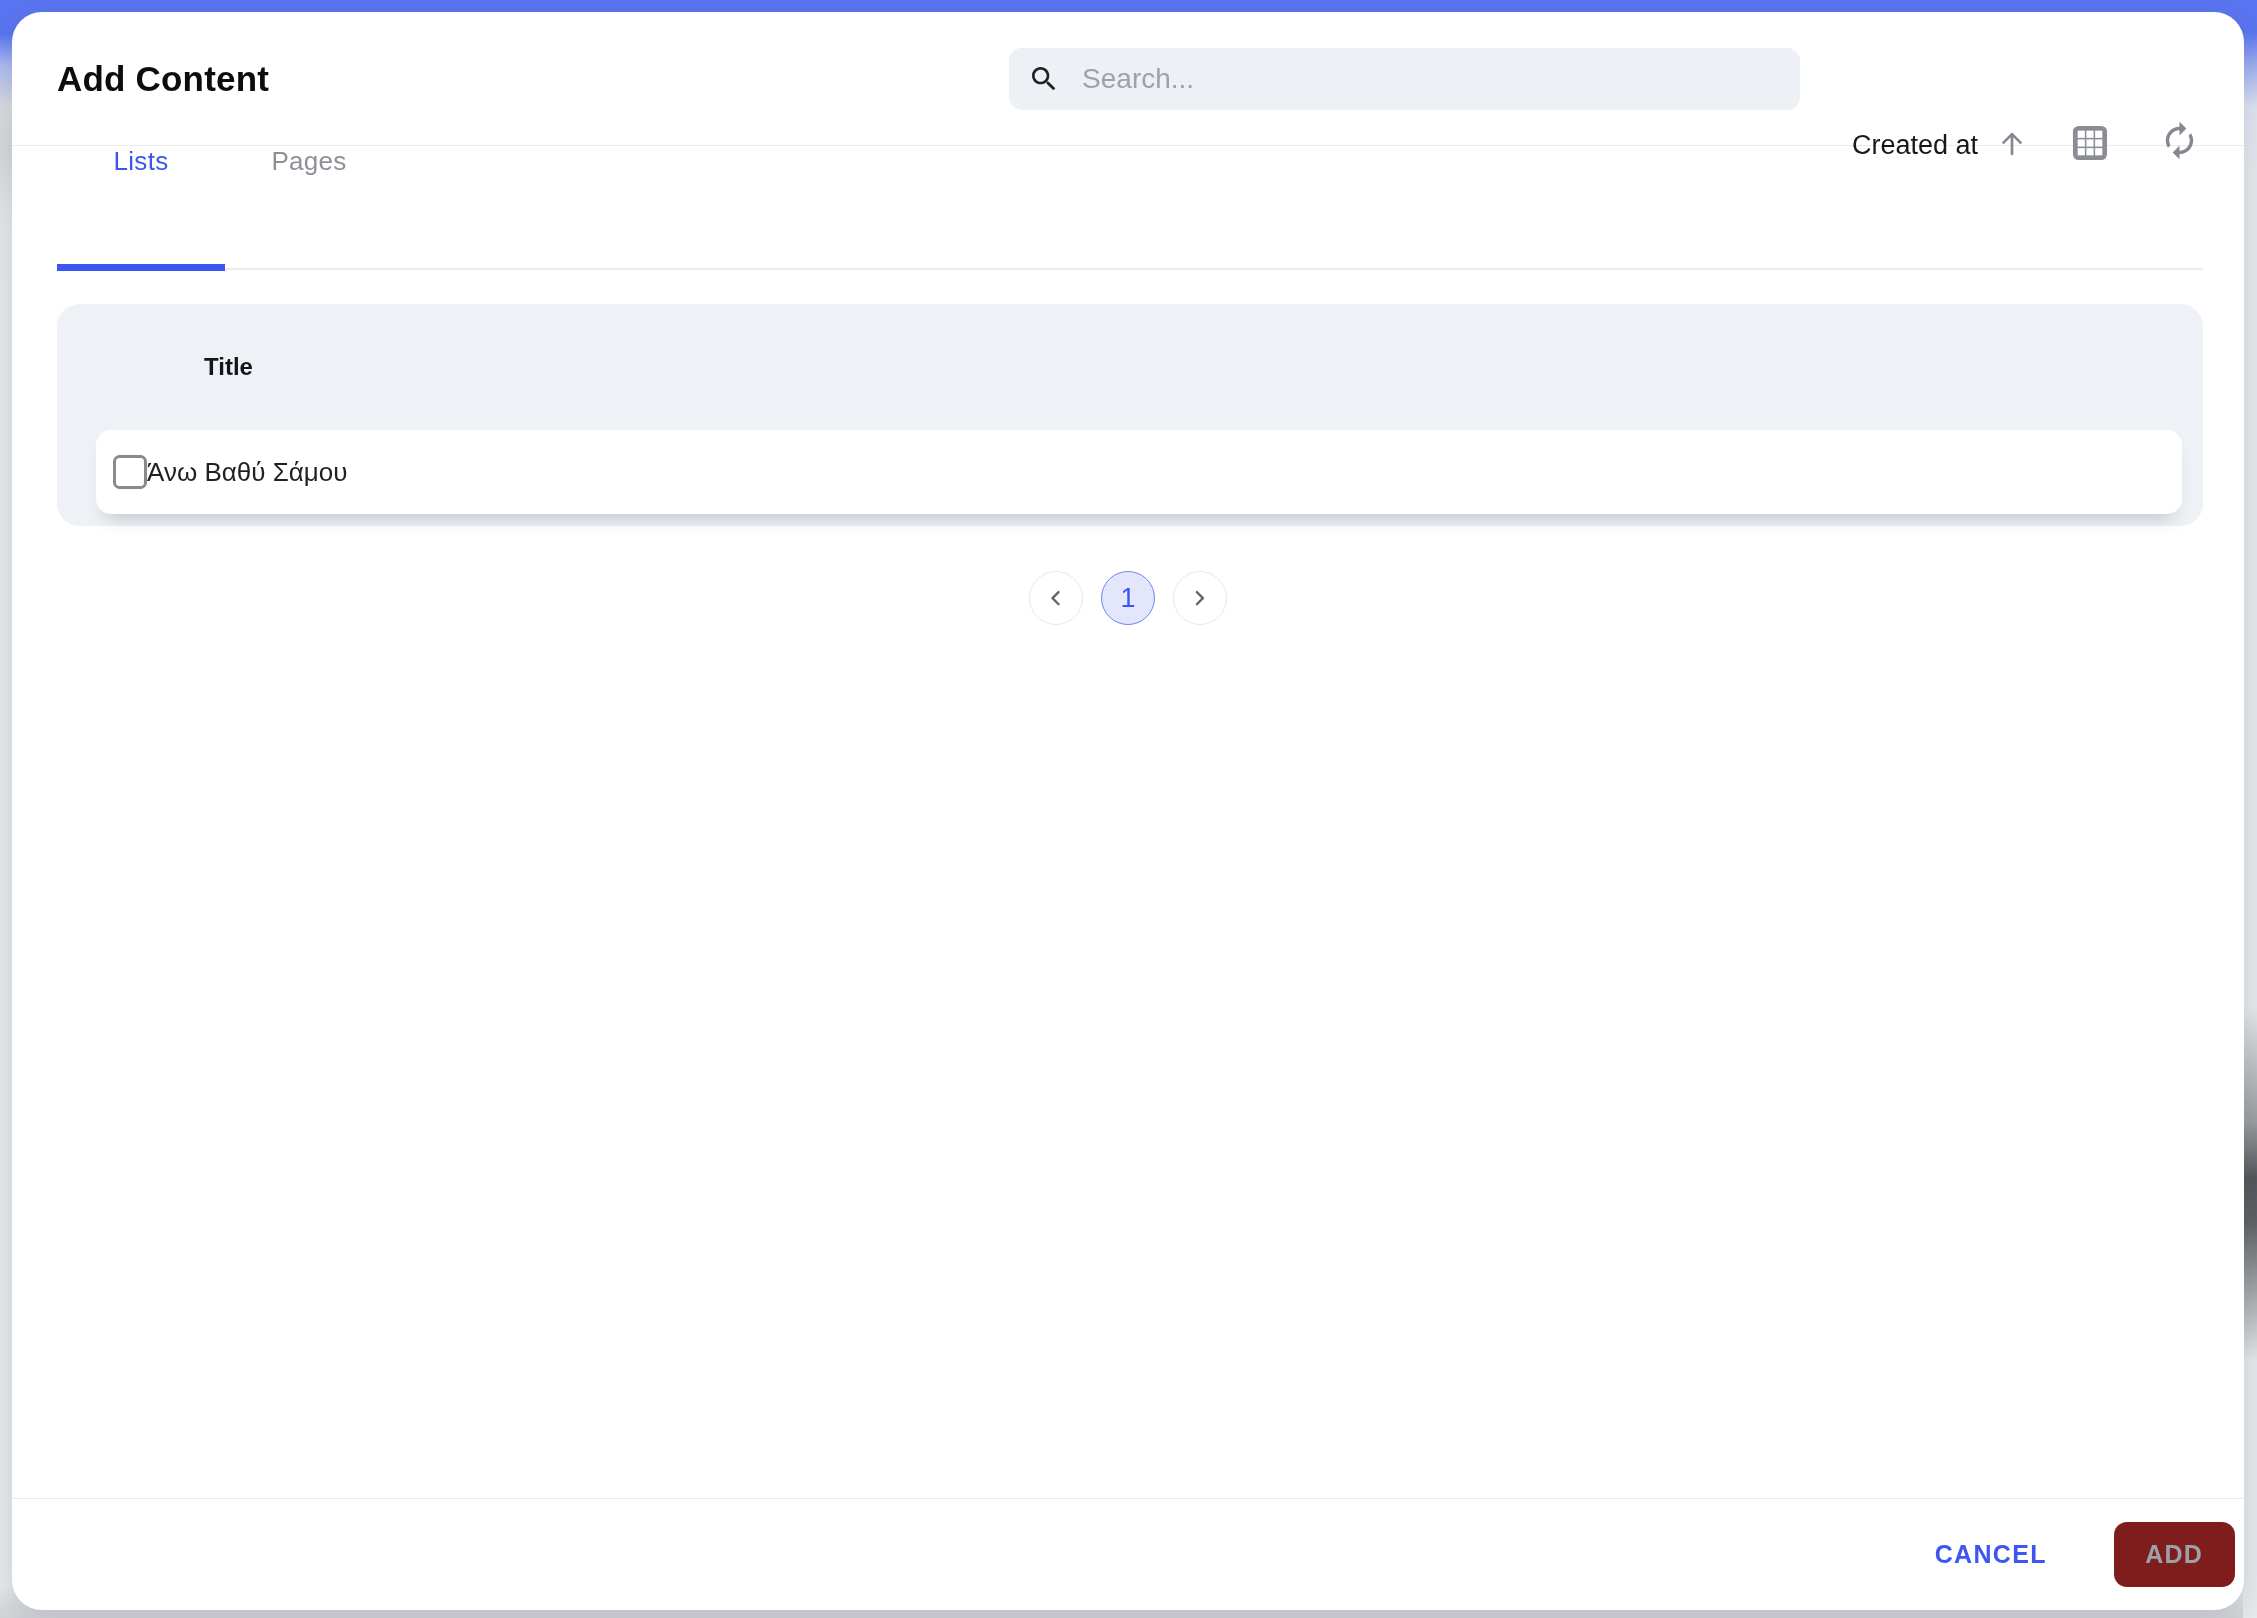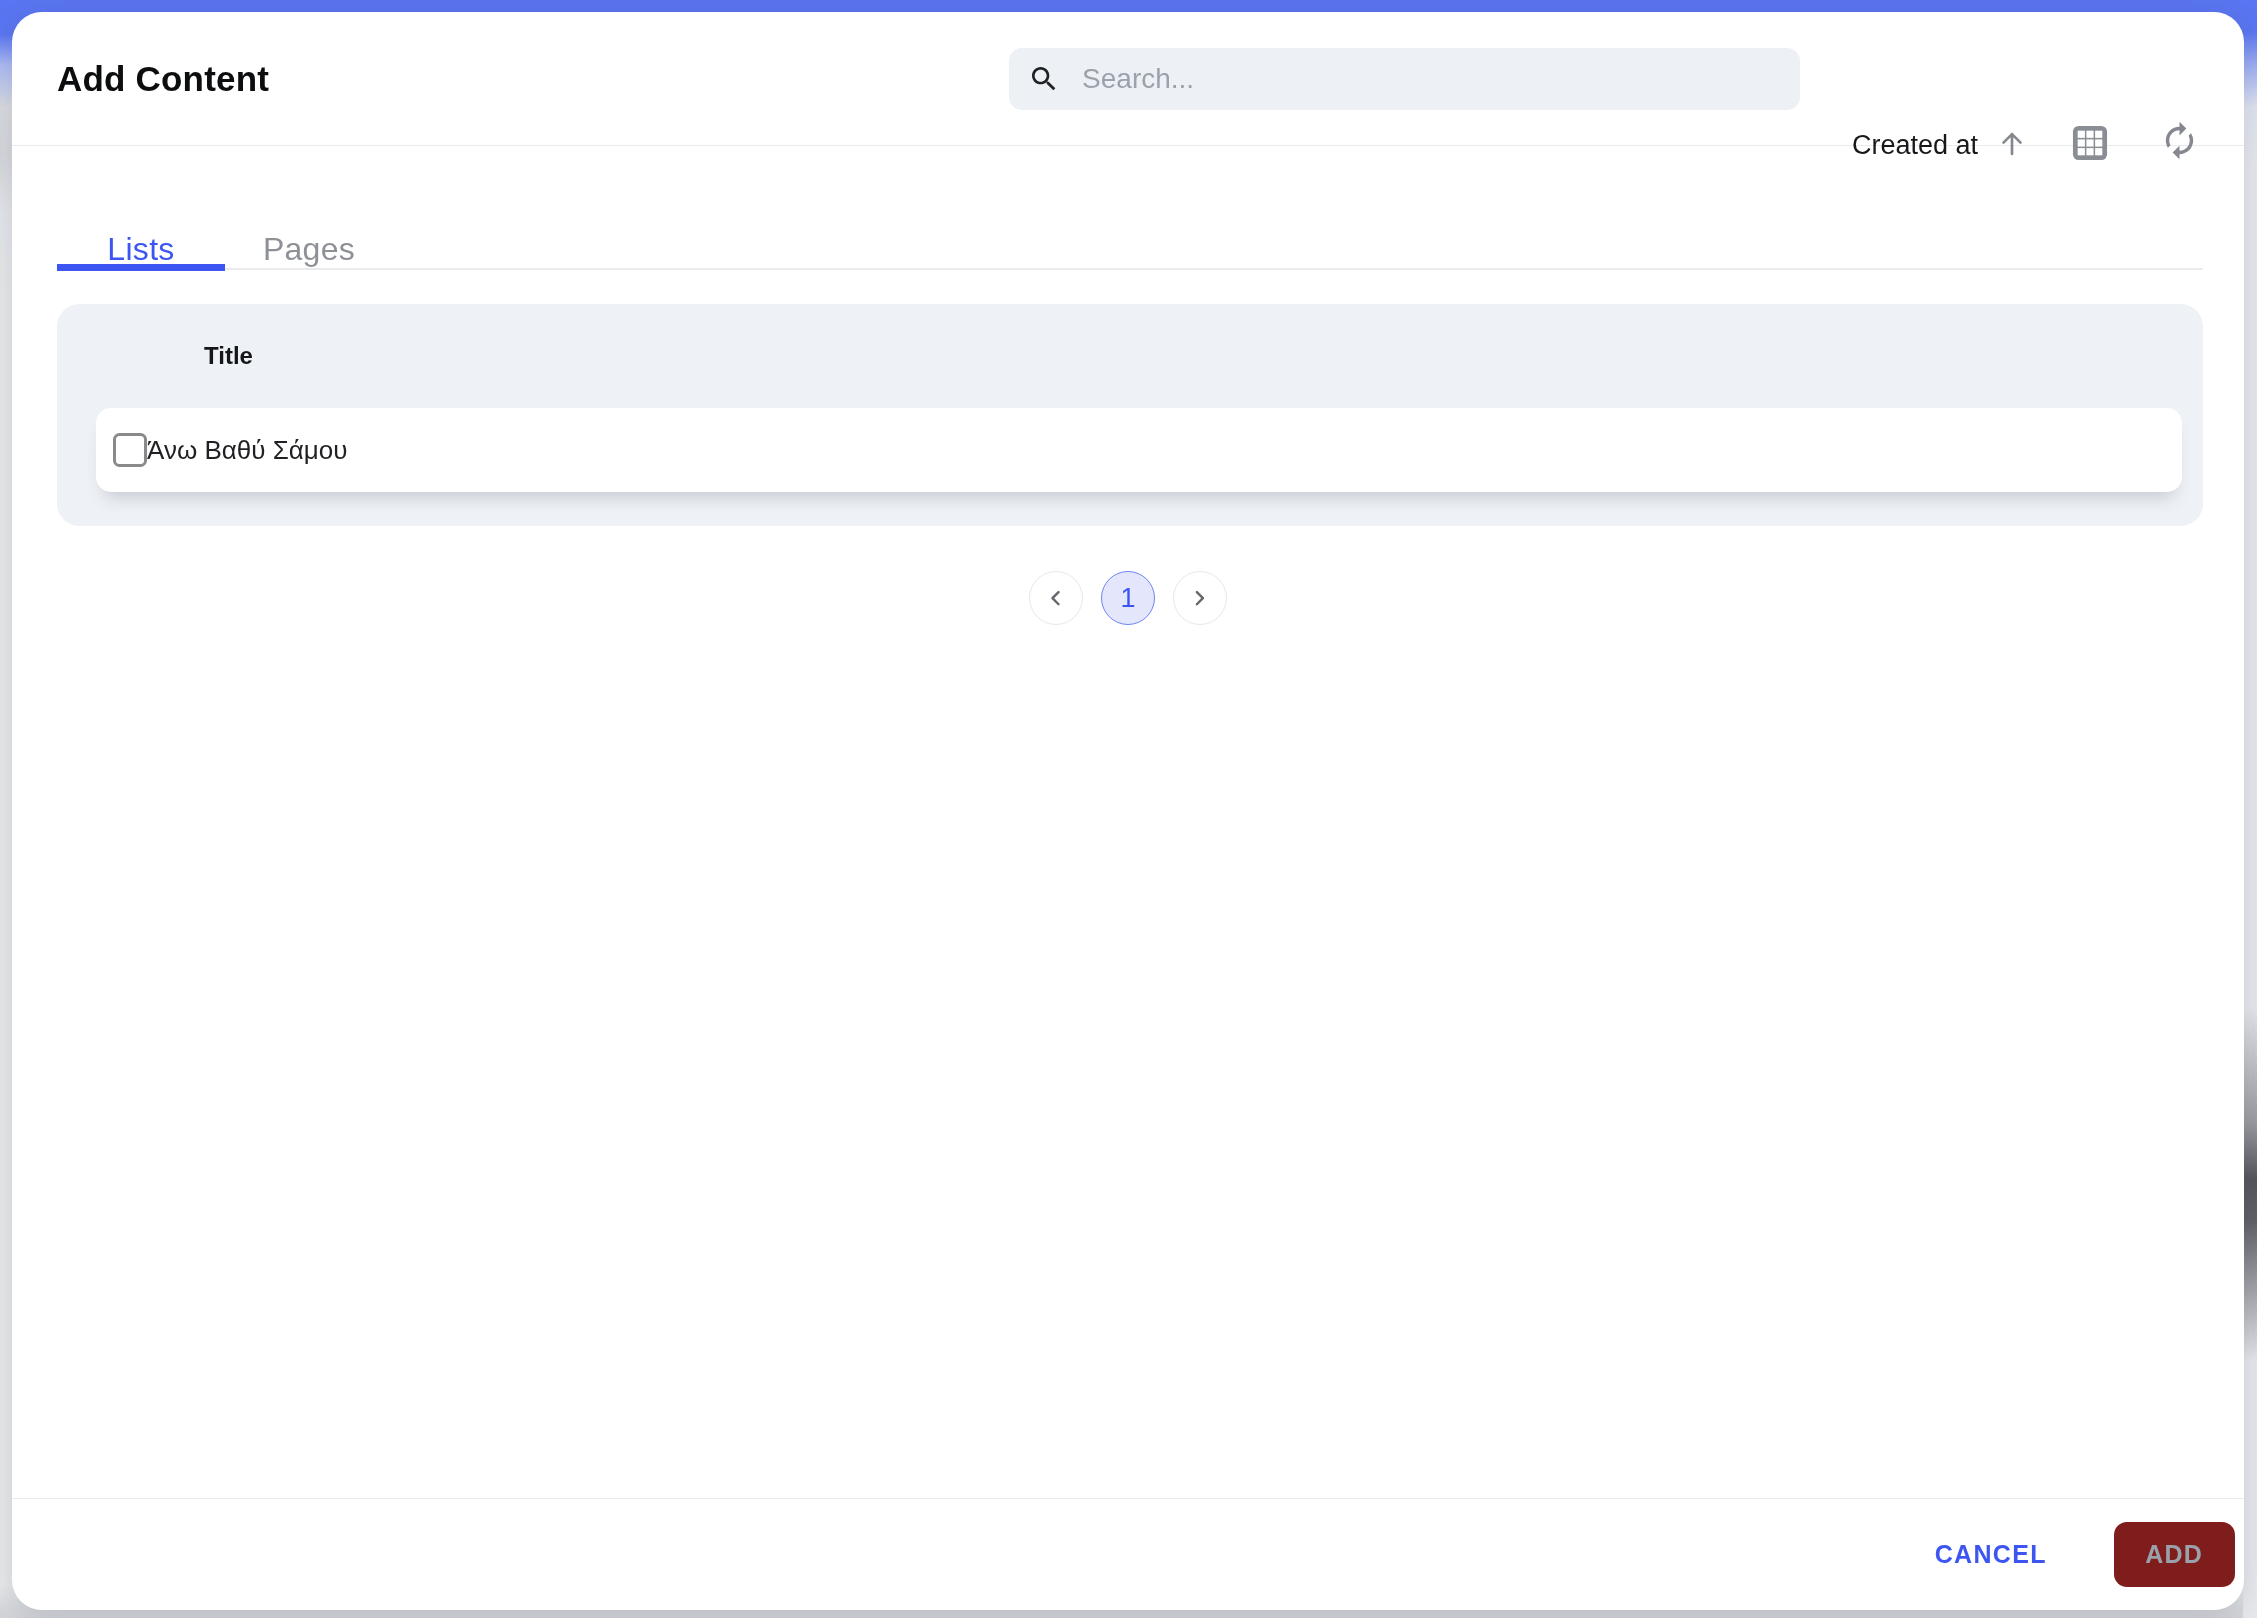--- a/index.html
+++ b/index.html
@@ -31,28 +31,28 @@
     font-family:"Liberation Sans", sans-serif;font-size:28px;color:#24262a;}
   .search input::placeholder{color:#9aa2ab;opacity:1;}
   .header-controls{position:absolute;right:44px;top:16px;height:100%;display:flex;align-items:flex-end;}
   .sort-label{font-size:27px;color:#17181a;}
   .icon-arrow-up{margin-left:17px;}
   .icon-grid{margin-left:43px;}
   .icon-refresh{margin-left:51px;}
   
   .tabs{margin:0 41px 0 45px;height:124px;border-bottom:2.8px solid #e9ebee;
     display:flex;align-items:stretch;flex:none;}
-  .tab{position:relative;width:168px;display:flex;align-items:flex-end;justify-content:center;
-    font-size:32px;letter-spacing:0.3px;cursor:pointer;}
+  .tab{position:relative;width:168px;display:flex;align-items:flex-start;justify-content:center;
+    font-size:26px;letter-spacing:0.3px;cursor:pointer;}
   .tab.active{color:#3d56f2;font-weight:500;}
   .tab.inactive{color:#8d9197;font-weight:500;}
   .tab .active-bar{position:absolute;left:0;right:0;bottom:-2.8px;height:6.5px;background:#3d56f2;}
   
   .panel{margin:34px 41px 0 45px;height:222px;background:#eef1f5;border-radius:22.4px;flex:none;}
-  .panel-header{height:104px;display:flex;align-items:center;padding-left:147px;}
+  .panel-header{height:126px;display:flex;align-items:center;padding-left:147px;}
   .col-title{font-size:24px;font-weight:700;color:#141619;}
   .row-card{margin:0 21.4px 0 39px;height:84px;background:#ffffff;border-radius:15px;
     display:flex;align-items:center;padding-left:17px;
     box-shadow:0 13px 17px -9.3px rgba(90,100,120,.30);}
   .checkbox{flex:none;width:34px;height:34px;border:3.7px solid #8a8a8a;border-radius:6.5px;
     background:#fff;cursor:pointer;}
   .row-title{font-size:26px;color:#1f2124;}
   
   .pagination{margin-top:45px;display:flex;justify-content:center;align-items:center;gap:17.7px;flex:none;}
   .page-btn{width:54px;height:54px;border-radius:50%;background:#fff;border:1.9px solid #e6e8ea;

